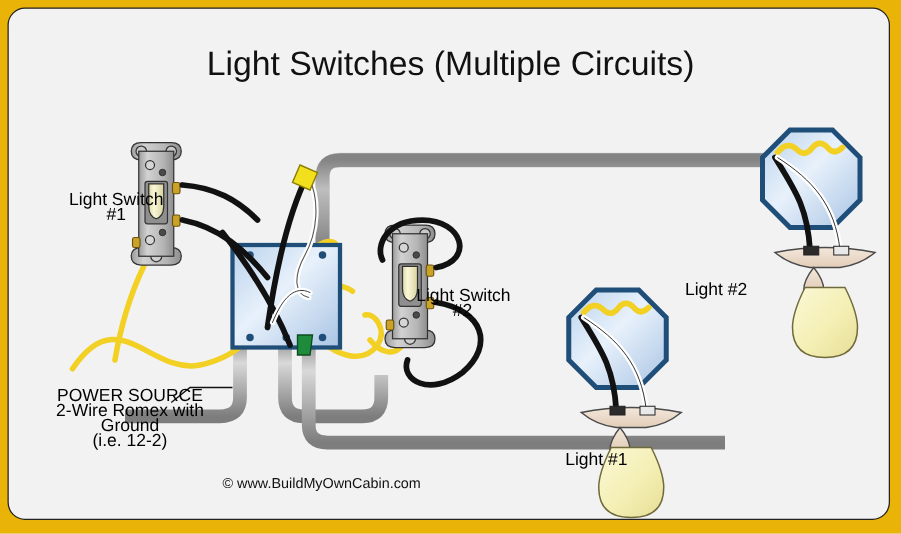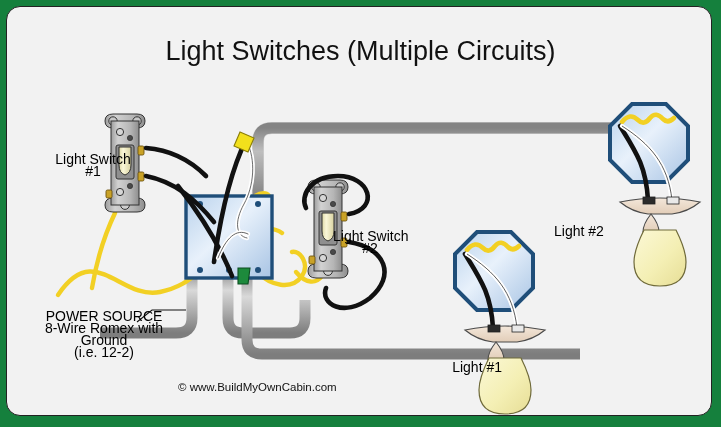--- a/index.html
+++ b/index.html
@@ -1,31 +1,31 @@
 <!DOCTYPE html>
 <html><head>
 <meta charset="utf-8">
 <title>Light Switches (Multiple Circuits)</title>
 <style>
   html,body{margin:0;padding:0;background:#f2f2f2;}
   body{width:721px;height:427px;overflow:hidden;
        font-family:"Liberation Sans",sans-serif;}
-  #stage{position:relative;width:721px;height:427px;background:#15803d;}
+  #stage{position:relative;width:721px;height:427px;background:#eab308;}
   #panel{position:absolute;left:6px;top:6px;width:706px;height:410px;
          background:#f2f2f2;border:1.5px solid #222;border-radius:14px;
          box-sizing:border-box;}
   #art{position:absolute;left:0;top:0;width:721px;height:427px;}
   .lbl{position:absolute;color:#000;font-size:14px;line-height:12px;
        white-space:pre;}
   #title{position:absolute;left:0;top:36px;width:721px;text-align:center;
          font-size:27px;color:#111;letter-spacing:0px;}
   #sw1-label{left:50px;top:153px;width:86px;text-align:center;}
   #sw2-label{left:333px;top:230px;width:74px;text-align:center;}
   #light1-label{left:440px;top:348px;width:62px;text-align:right;margin-top:13px;}
-  #light2-label{left:548px;top:225px;width:62px;text-align:center;}
+  #light2-label{left:548px;top:225px;width:62px;text-align:left;}
   #power-label{left:40px;top:310px;width:128px;text-align:center;}
   #credit{position:absolute;left:178px;top:381px;font-size:11.5px;color:#111;
           white-space:pre;}
 </style>
 </head>
 <body>
 
 <div id="stage">
 
   <div id="panel"></div>
@@ -183,18 +183,18 @@
 
   <div id="title">Light Switches (Multiple Circuits)</div>
 
   <div class="lbl" id="sw1-label">Light Switch
 #1</div>
   <div class="lbl" id="sw2-label">Light Switch
 #2</div>
   <div class="lbl" id="light1-label">Light #1</div>
   <div class="lbl" id="light2-label">Light #2</div>
   <div class="lbl" id="power-label">POWER SOURCE
-8-Wire Romex with
+2-Wire Romex with
 Ground
 (i.e. 12-2)</div>
 
   <div id="credit">© www.BuildMyOwnCabin.com</div>
 </div>
 
 </body></html>

